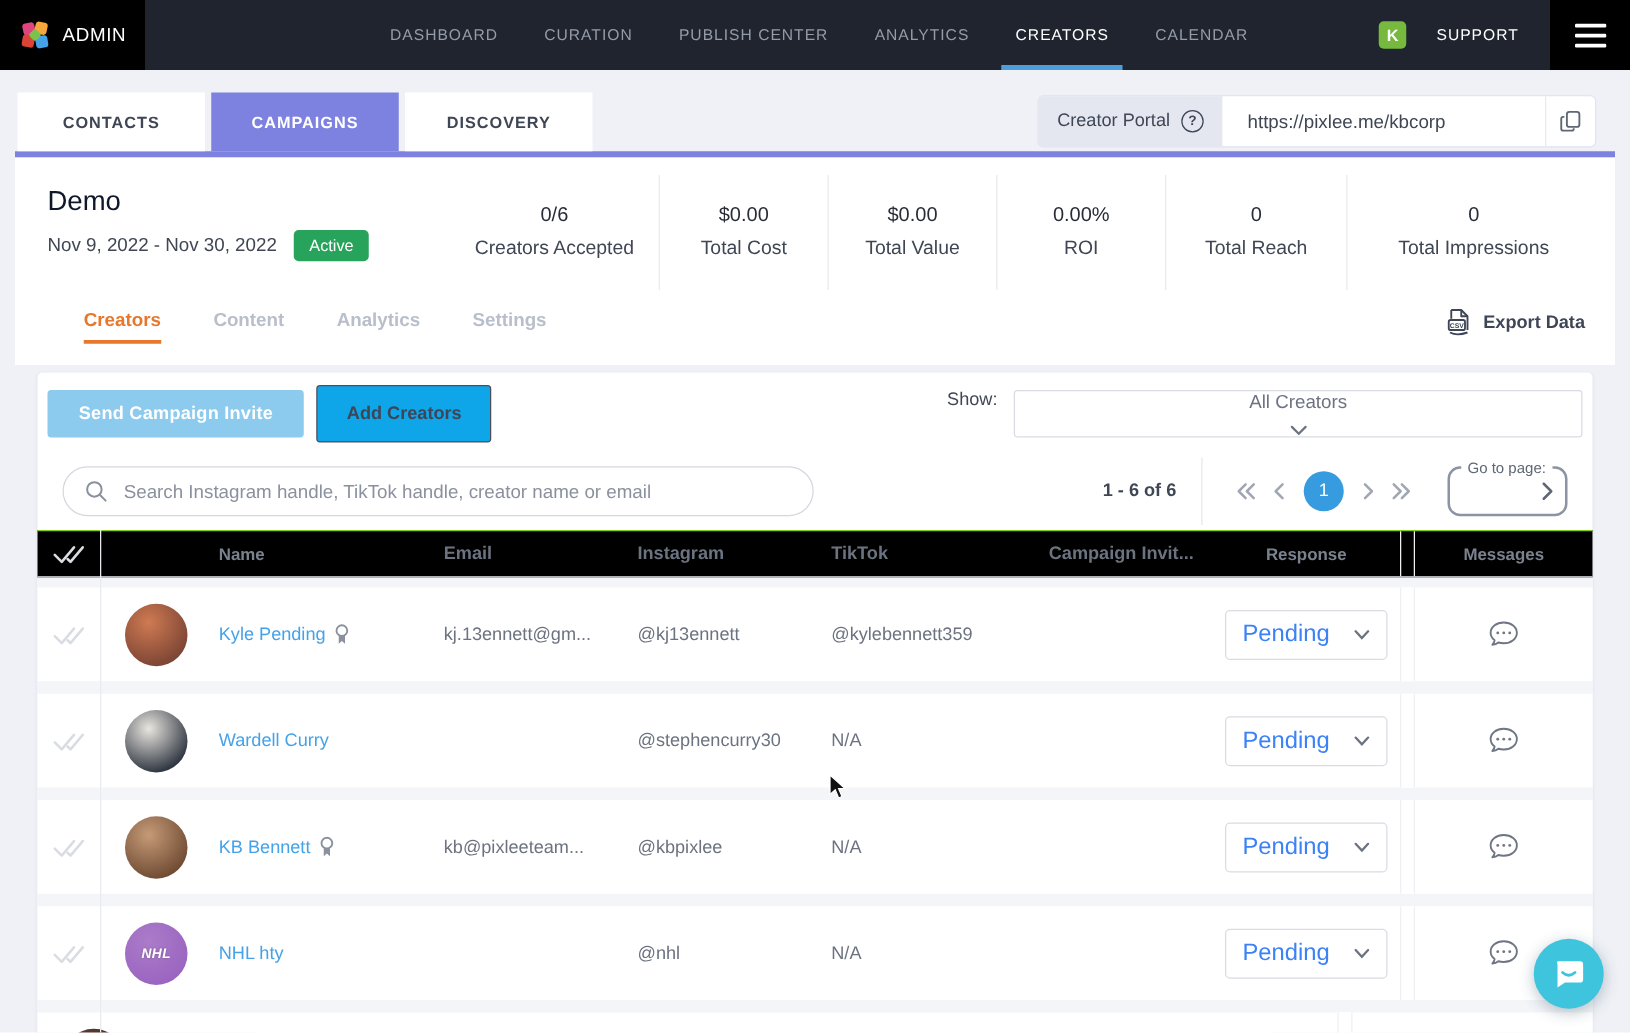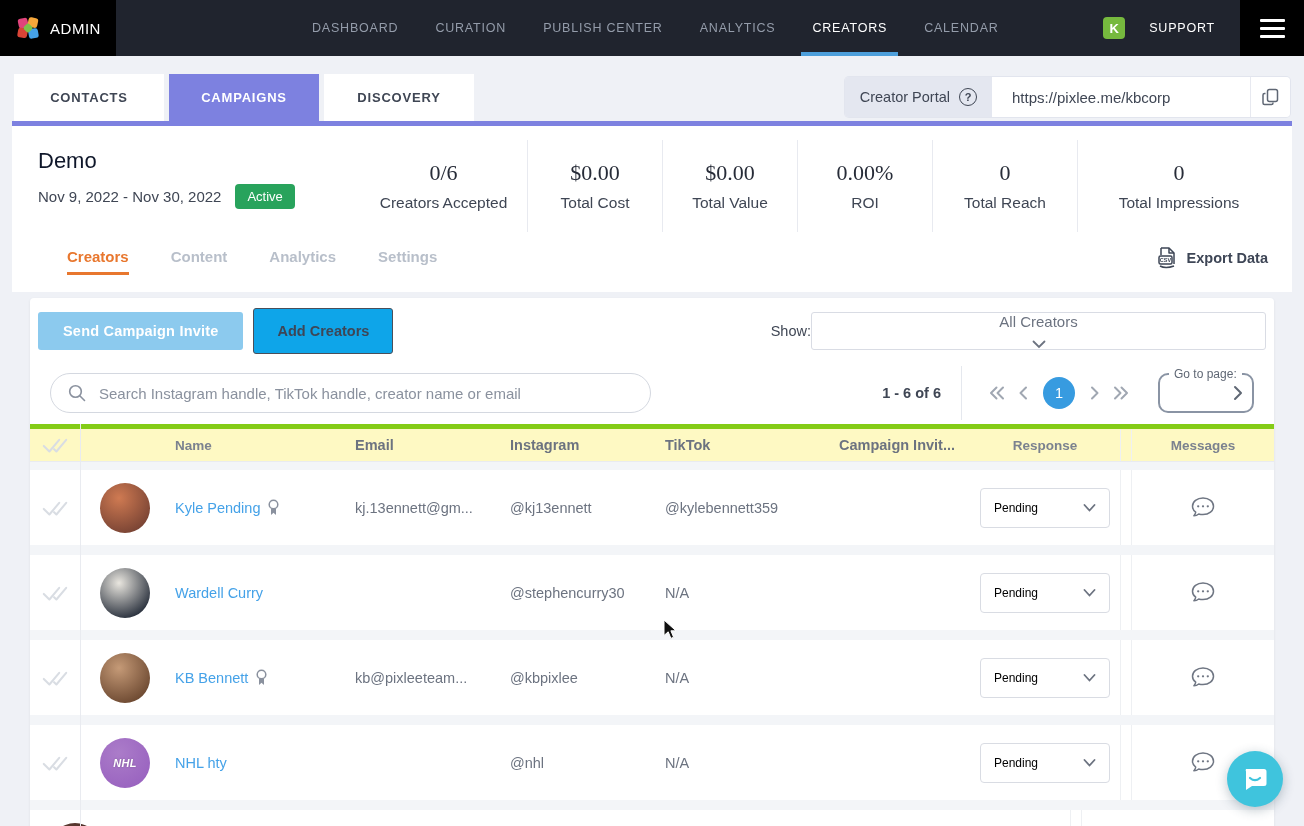--- a/index.html
+++ b/index.html
@@ -25,53 +25,53 @@
   .support { color:#fff; font-size:12.5px; letter-spacing:0.8px; margin:0 25px 0 24px; cursor:pointer; }
   .burger-box { width:64px; height:56px; background:#000; display:flex; flex-direction:column; align-items:center; justify-content:center; gap:5px; cursor:pointer; }
   .burger-box i { display:block; width:25px; height:3px; background:#fff; border-radius:1px; }
 
   
   .tabs-row { position:absolute; top:70px; left:12px; right:12px; height:56px; }
   .tabs-row .purple-bar { position:absolute; left:0; right:0; bottom:0; height:5px; background:#7d81e0; }
   .tabs { position:absolute; left:2px; top:4px; bottom:5px; display:flex; gap:5px; }
   .tab { width:150px; background:#fff; display:flex; align-items:center; justify-content:center; font-size:13px; font-weight:700; letter-spacing:0.8px; color:#3f4654; cursor:pointer; }
   .tab.active { background:#7d81e0; color:#fff; }
-  .portal-group { position:absolute; right:2px; top:7px; height:40px; display:flex; border-radius:4px; overflow:hidden; box-shadow:0 0 0 1px #e2e5ee; }
+  .portal-group { position:absolute; right:16px; top:7px; height:40px; display:flex; border-radius:4px; overflow:hidden; box-shadow:0 0 0 1px #e2e5ee; }
   .portal-label { background:#e4e7f0; display:flex; align-items:center; gap:9px; padding:0 15px; font-size:14.5px; color:#3f4654; }
   .help-circle { width:18px; height:18px; border:1.5px solid #3f4654; border-radius:50%; display:flex; align-items:center; justify-content:center; font-size:11px; font-weight:700; color:#3f4654; cursor:pointer; }
   .portal-url { background:#fff; display:flex; align-items:center; padding:0 20px; width:258px; font-size:15px; color:#3f4654; cursor:text; }
   .copy-btn { background:#fff; width:40px; display:flex; align-items:center; justify-content:center; border-left:1px solid #e7e9f0; cursor:pointer; }
 
   
   .campaign-block { position:absolute; top:126px; left:12px; right:12px; height:166px; background:#fff; }
   .camp-info { position:absolute; left:26px; top:22px; }
   .camp-name { font-size:22px; font-weight:500; color:#0f172a; }
   .camp-sub { display:flex; align-items:center; margin-top:10px; }
   .camp-dates { font-size:15px; color:#3f4654; }
   .status-badge { margin-left:14px; background:#28a35c; color:#fff; font-size:13px; padding:5px 12px; border-radius:4px; }
   .stats { position:absolute; left:348px; right:12px; top:14px; height:92px; display:flex; }
   .stat { display:flex; flex-direction:column; align-items:center; justify-content:center; gap:8px; }
   .stat + .stat { border-left:1px solid #e8eaf0; }
   .stat:nth-child(1){ width:167px; } .stat:nth-child(2){ width:135px; } .stat:nth-child(3){ width:135px; }
   .stat:nth-child(4){ width:135px; } .stat:nth-child(5){ width:145px; } .stat:nth-child(6){ flex:1; }
-  .stat-value { font-size:22px; font-weight:500; color:#272c38;font-family:Liberation Serif, serif; }
+  .stat-value { font-size:16px; font-weight:500; color:#272c38; }
   .stat-label { font-size:15.5px; color:#3f4654; }
   .subtabs { position:absolute; left:43px; top:114px; display:flex; gap:18px; }
   .subtab { position:relative; padding:8px 12px 18px; font-size:15px; font-weight:600; color:#b8bfca; cursor:pointer; }
   .subtab.active { color:#e8772e; }
   .subtab.active::after { content:""; position:absolute; left:12px; right:12px; bottom:8px; height:3px; background:#e8772e; }
   .export-btn { position:absolute; right:24px; top:120px; display:flex; align-items:center; gap:9px; font-size:14.5px; font-weight:600; color:#3e4656; cursor:pointer; }
 
   
   .card { position:absolute; top:298px; left:30px; width:1244px; height:540px; background:#fff; border-radius:4px 4px 0 0; box-shadow:0 1px 3px rgba(40,50,70,0.08); }
 
   .toolbar { position:absolute; top:14px; left:8px; right:8px; height:38px; display:flex; align-items:center; }
   .btn-invite { height:38px; padding:0 25px; background:#8ccaee; color:#fff; font-size:14.5px; font-weight:700; letter-spacing:0.2px; border:none; border-radius:3px; cursor:pointer; font-family:inherit; }
   .btn-add { height:46px; margin-left:10px; padding:0 23px; background:#0ea5e9; color:#3e4656; font-size:14.5px; font-weight:700; border:1.5px solid #4a4f5a; border-radius:3px; cursor:pointer; font-family:inherit; }
-  .show-group { margin-left:auto; display:flex; align-items:center; gap:0; }
+  .show-group { margin-left:auto; display:flex; align-items:flex-start; gap:13px; }
   .show-label { font-size:14.5px; color:#3f4654; }
   .select-box { width:455px; height:38px; border:1px solid #d9dce4; border-radius:3px; background:#fff; display:flex; align-items:center; justify-content:space-between; padding:0 15px; cursor:pointer;flex-direction:column; }
   .select-box span { font-size:15px; color:#6c7380; }
 
   .search-row { position:absolute; top:72px; left:20px; right:20px; height:46px; display:flex; align-items:center; }
   .search-box { width:601px; height:40px; border:1px solid #d4d8e0; border-radius:20px; display:flex; align-items:center; gap:13px; padding:0 17px; background:#fff; }
   .search-box input { border:none; outline:none; flex:1; font-size:15px; color:#3f4654; font-family:inherit; background:transparent; }
   .search-box input::placeholder { color:#8a919e; }
   .pag-group { margin-left:auto; display:flex; align-items:center; }
   .range-text { font-size:14.5px; font-weight:600; color:#3f4654; margin-right:20px; }
@@ -79,39 +79,39 @@
   .pag-btn { display:flex; align-items:center; justify-content:center; width:26px; height:32px; cursor:pointer; }
   .pag-page { width:32px; height:32px; border-radius:50%; background:#379be0; color:#fff; font-size:14.5px; display:flex; align-items:center; justify-content:center; margin:0 7px; cursor:pointer; }
   .goto-box { position:relative; width:96px; height:40px; border:2px solid #8a94a4; border-radius:10px; margin-left:24px; display:flex; align-items:center; }
   .goto-label { position:absolute; top:-8px; left:9px; background:#fff; padding:0 5px; font-size:12px; color:#5f6774; }
   .goto-box input { border:none; outline:none; width:58px; margin-left:10px; font-size:14px; font-family:inherit; }
   .goto-arrow { position:absolute; right:9px; cursor:pointer; }
 
   
   .table-wrap { position:absolute; top:126px; left:0; right:0; bottom:0; background:#f3f5f8; }
   .table-wrap::before { content:""; position:absolute; left:50px; top:0; bottom:0; width:1px; background:#e9ebf0; z-index:3; }
-  .thead { height:38px; background:#fef9c3; border-top:5px solid #84cc16; border-bottom:1px solid #e9ebf0; display:flex; align-items:center; font-size:13.5px; font-weight:700; color:#7b828f; }
+  .thead { height:38px; background:#000000; border-top:1px solid #84cc16; border-bottom:1px solid #e9ebf0; display:flex; align-items:center; font-size:13.5px; font-weight:700; color:#7b828f; }
   .rows { padding-top:8px; }
   .row { height:75px; background:#fff; display:flex; align-items:center; margin-bottom:10px; }
   .c-check { width:50px; display:flex; align-items:center; justify-content:center; flex:0 0 auto; }
   .c-avatar { width:95px; padding-left:20px; flex:0 0 auto; }
   .c-name { width:180px; flex:0 0 auto; display:flex; align-items:center; gap:7px; }
   .c-email, .c-insta, .c-tiktok { width:155px; flex:0 0 auto; font-size:14.5px; color:#6c7380; }
   .c-camp { width:150px; flex:0 0 auto; padding-left:19px; font-size:14.5px; color:#6c7380; }
   .c-resp { width:150px; flex:0 0 auto; display:flex; justify-content:center; }
   .c-gap { width:12px; align-self:stretch; flex:0 0 auto; background:#fff; border-left:1px solid #eef0f3; border-right:1px solid #eef0f3; }
   .thead .c-gap { background:transparent; }
   .c-msg { flex:1; display:flex; justify-content:center; }
   .thead .c-name { font-weight:700; }
   .thead .c-resp { justify-content:center; }
   .avatar { width:50px; height:50px; border-radius:50%; background:#ccc; display:flex; align-items:center; justify-content:center; }
   .avatar-text { color:#fff; font-size:11px; font-weight:700; font-style:italic; letter-spacing:0.3px; text-shadow:0 0 2px rgba(0,0,0,0.25); }
   .name-link { font-size:14.5px; font-weight:500; color:#45a2e8; cursor:pointer; }
   .resp-select { width:130px; height:40px; border:1px solid #d9dce3; border-radius:4px; background:#fff; display:flex; align-items:center; justify-content:space-between; padding:0 13px; cursor:pointer; }
-  .resp-select span { font-size:12px; color:#000000; }
+  .resp-select span { font-size:19px; color:#3b82f6; }
   .msg-btn { cursor:pointer; }
   .badge-ico { cursor:default; }
 
   
   .intercom { position:absolute; left:1227px; top:751px; width:56px; height:56px; border-radius:50%; background:#3fc4dd; display:flex; align-items:center; justify-content:center; box-shadow:0 3px 12px rgba(30,60,80,0.3); cursor:pointer; z-index:20; }
   .cursor { position:absolute; left:663px; top:619px; z-index:30; pointer-events:none; }
 </style>
 </head>
 <body>
 

